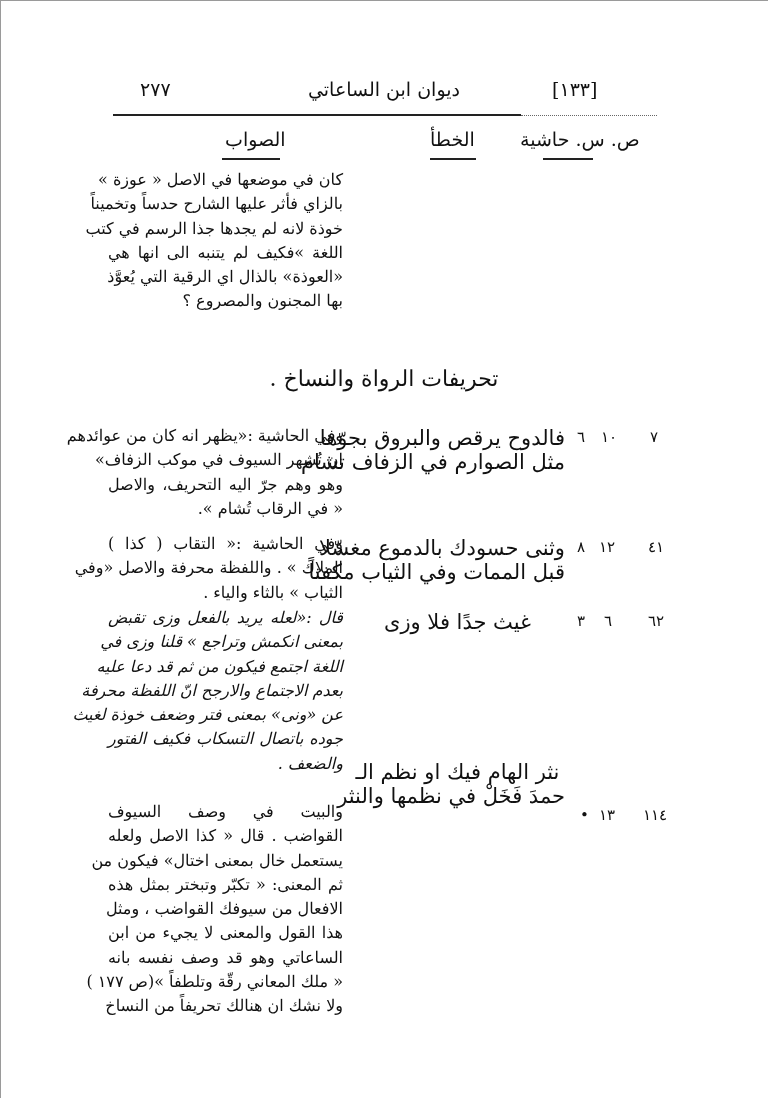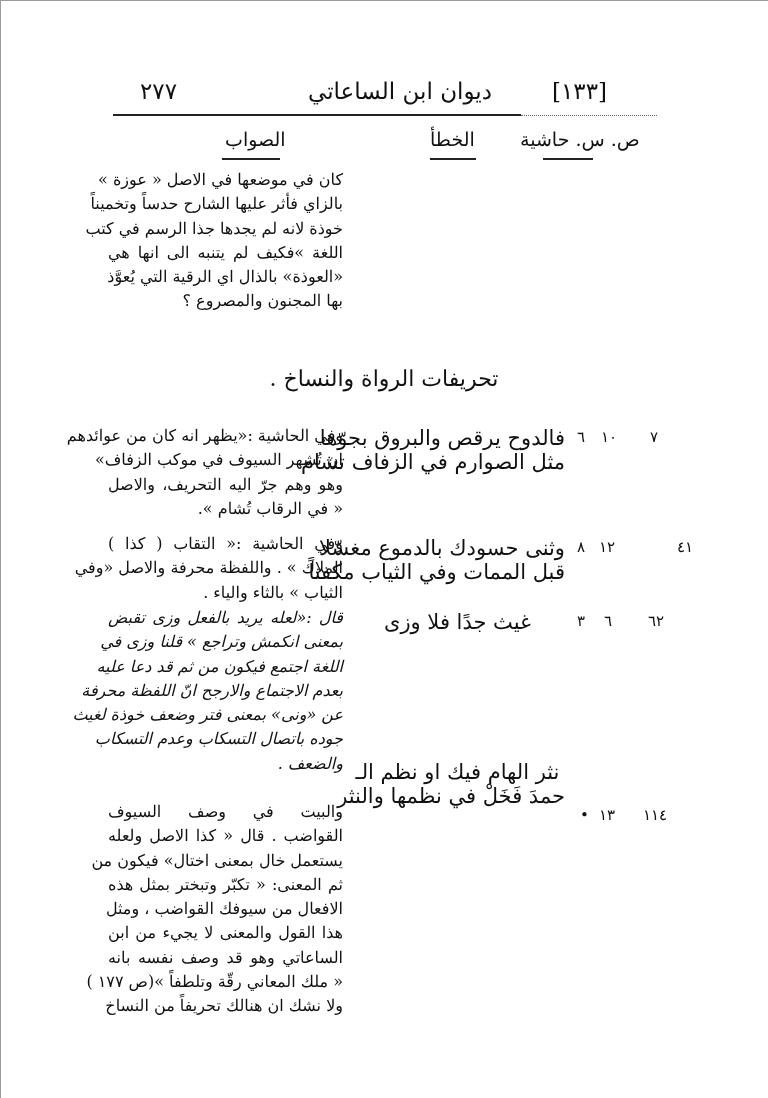--- a/index.html
+++ b/index.html
@@ -3,21 +3,21 @@
 <meta charset="utf-8">
 <style>
   html, body { margin:0; padding:0; }
   body {
     width:768px; height:1098px; background:#ffffff; position:relative; overflow:hidden;
     font-family:"DejaVu Serif", serif; color:#111;
   }
   .frame { position:absolute; left:0; top:0; width:767px; height:1097px; border-left:1px solid #9a9a9a; border-top:1px solid #9a9a9a; }
   .abs { position:absolute; white-space:nowrap; }
   .rtl { direction:rtl; }
-  .hdr { font-size:23px; top:78px; }
+  .hdr { font-size:19px; top:78px; }
   .rule-solid { position:absolute; left:113px; top:114px; width:408px; height:2px; background:#222; }
   .rule-dot { position:absolute; left:521px; top:115px; width:136px; height:0; border-top:1.5px dotted #666; }
   .colhead { font-size:19px; top:128px; }
   .uline { position:absolute; height:2px; background:#222; }
   .para { position:absolute; direction:rtl; text-align:justify; font-size:16px; line-height:24.3px; white-space:normal; }
   .para .ln { display:block; white-space:nowrap; text-align-last:justify; }
   .section-title { font-size:22px; top:366px; left:0; width:768px; text-align:center; direction:rtl; }
   .num { font-size:15px; }
   .verse { font-size:21px; direction:rtl; text-align:center; line-height:24px; }
 </style>
@@ -57,21 +57,21 @@
   <div>فالدوح يرقص والبروق بجوّها</div>
   <div>مثل الصوارم في الزفاف تشام</div>
 </div>
 <div class="para" style="left:108px; top:424px; width:235px;">
   <span class="ln">وفي الحاشية :«يظهر انه كان من عوائدهم</span>
   <span class="ln">ان تُشهر السيوف في موكب الزفاف»</span>
   <span class="ln">وهو وهم جرّ اليه التحريف، والاصل</span>
   <span class="ln" style="text-align-last:right;">« في الرقاب تُشام ».</span>
 </div>
 
-<div class="abs num" style="left:648px; top:538px;margin-left:29px;">٤١</div>
+<div class="abs num" style="left:648px; top:538px;">٤١</div>
 <div class="abs num" style="left:599px; top:538px;">١٢</div>
 <div class="abs num" style="left:577px; top:538px;">٨</div>
 <div class="abs verse" style="left:350px; top:536px; width:215px;">
   <div>وثنى حسودك بالدموع مغسّلا</div>
   <div>قبل الممات وفي الثياب مكفناً</div>
 </div>
 <div class="para" style="left:108px; top:532px; width:235px;">
   <span class="ln">وفي الحاشية :« التقاب ( كذا )</span>
   <span class="ln">الملاك » . واللفظة محرفة والاصل «وفي</span>
   <span class="ln" style="text-align-last:right;">الثياب » بالثاء والياء .</span>
@@ -82,21 +82,21 @@
 <div class="abs num" style="left:577px; top:612px;">٣</div>
 <div class="abs verse" style="left:350px; top:610px; width:215px;">
   <div>غيث جدًا فلا وزى</div>
 </div>
 <div class="para" style="left:108px; top:606px; width:235px;font-style:italic;">
   <span class="ln">قال :«لعله يريد بالفعل وزى تقبض</span>
   <span class="ln">بمعنى انكمش وتراجع » قلنا وزى في</span>
   <span class="ln">اللغة اجتمع فيكون من ثم قد دعا عليه</span>
   <span class="ln">بعدم الاجتماع والارجح انّ اللفظة محرفة</span>
   <span class="ln">عن «ونى» بمعنى فتر وضعف خوذة لغيث</span>
-  <span class="ln">جوده باتصال التسكاب وعدم التسكاب</span>
+  <span class="ln">جوده باتصال التسكاب فكيف الفتور</span>
   <span class="ln" style="text-align-last:right;">والضعف .</span>
 </div>
 
 <div class="abs num" style="left:643px; top:806px;">١١٤</div>
 <div class="abs num" style="left:599px; top:806px;">١٣</div>
 <div class="abs num" style="left:580px; top:806px;">•</div>
 <div class="abs verse" style="left:350px; top:760px; width:215px;">
   <div>نثر الهام فيك او نظم الـ</div>
   <div>حمدَ فَخَلْ في نظمها والنثر</div>
 </div>

